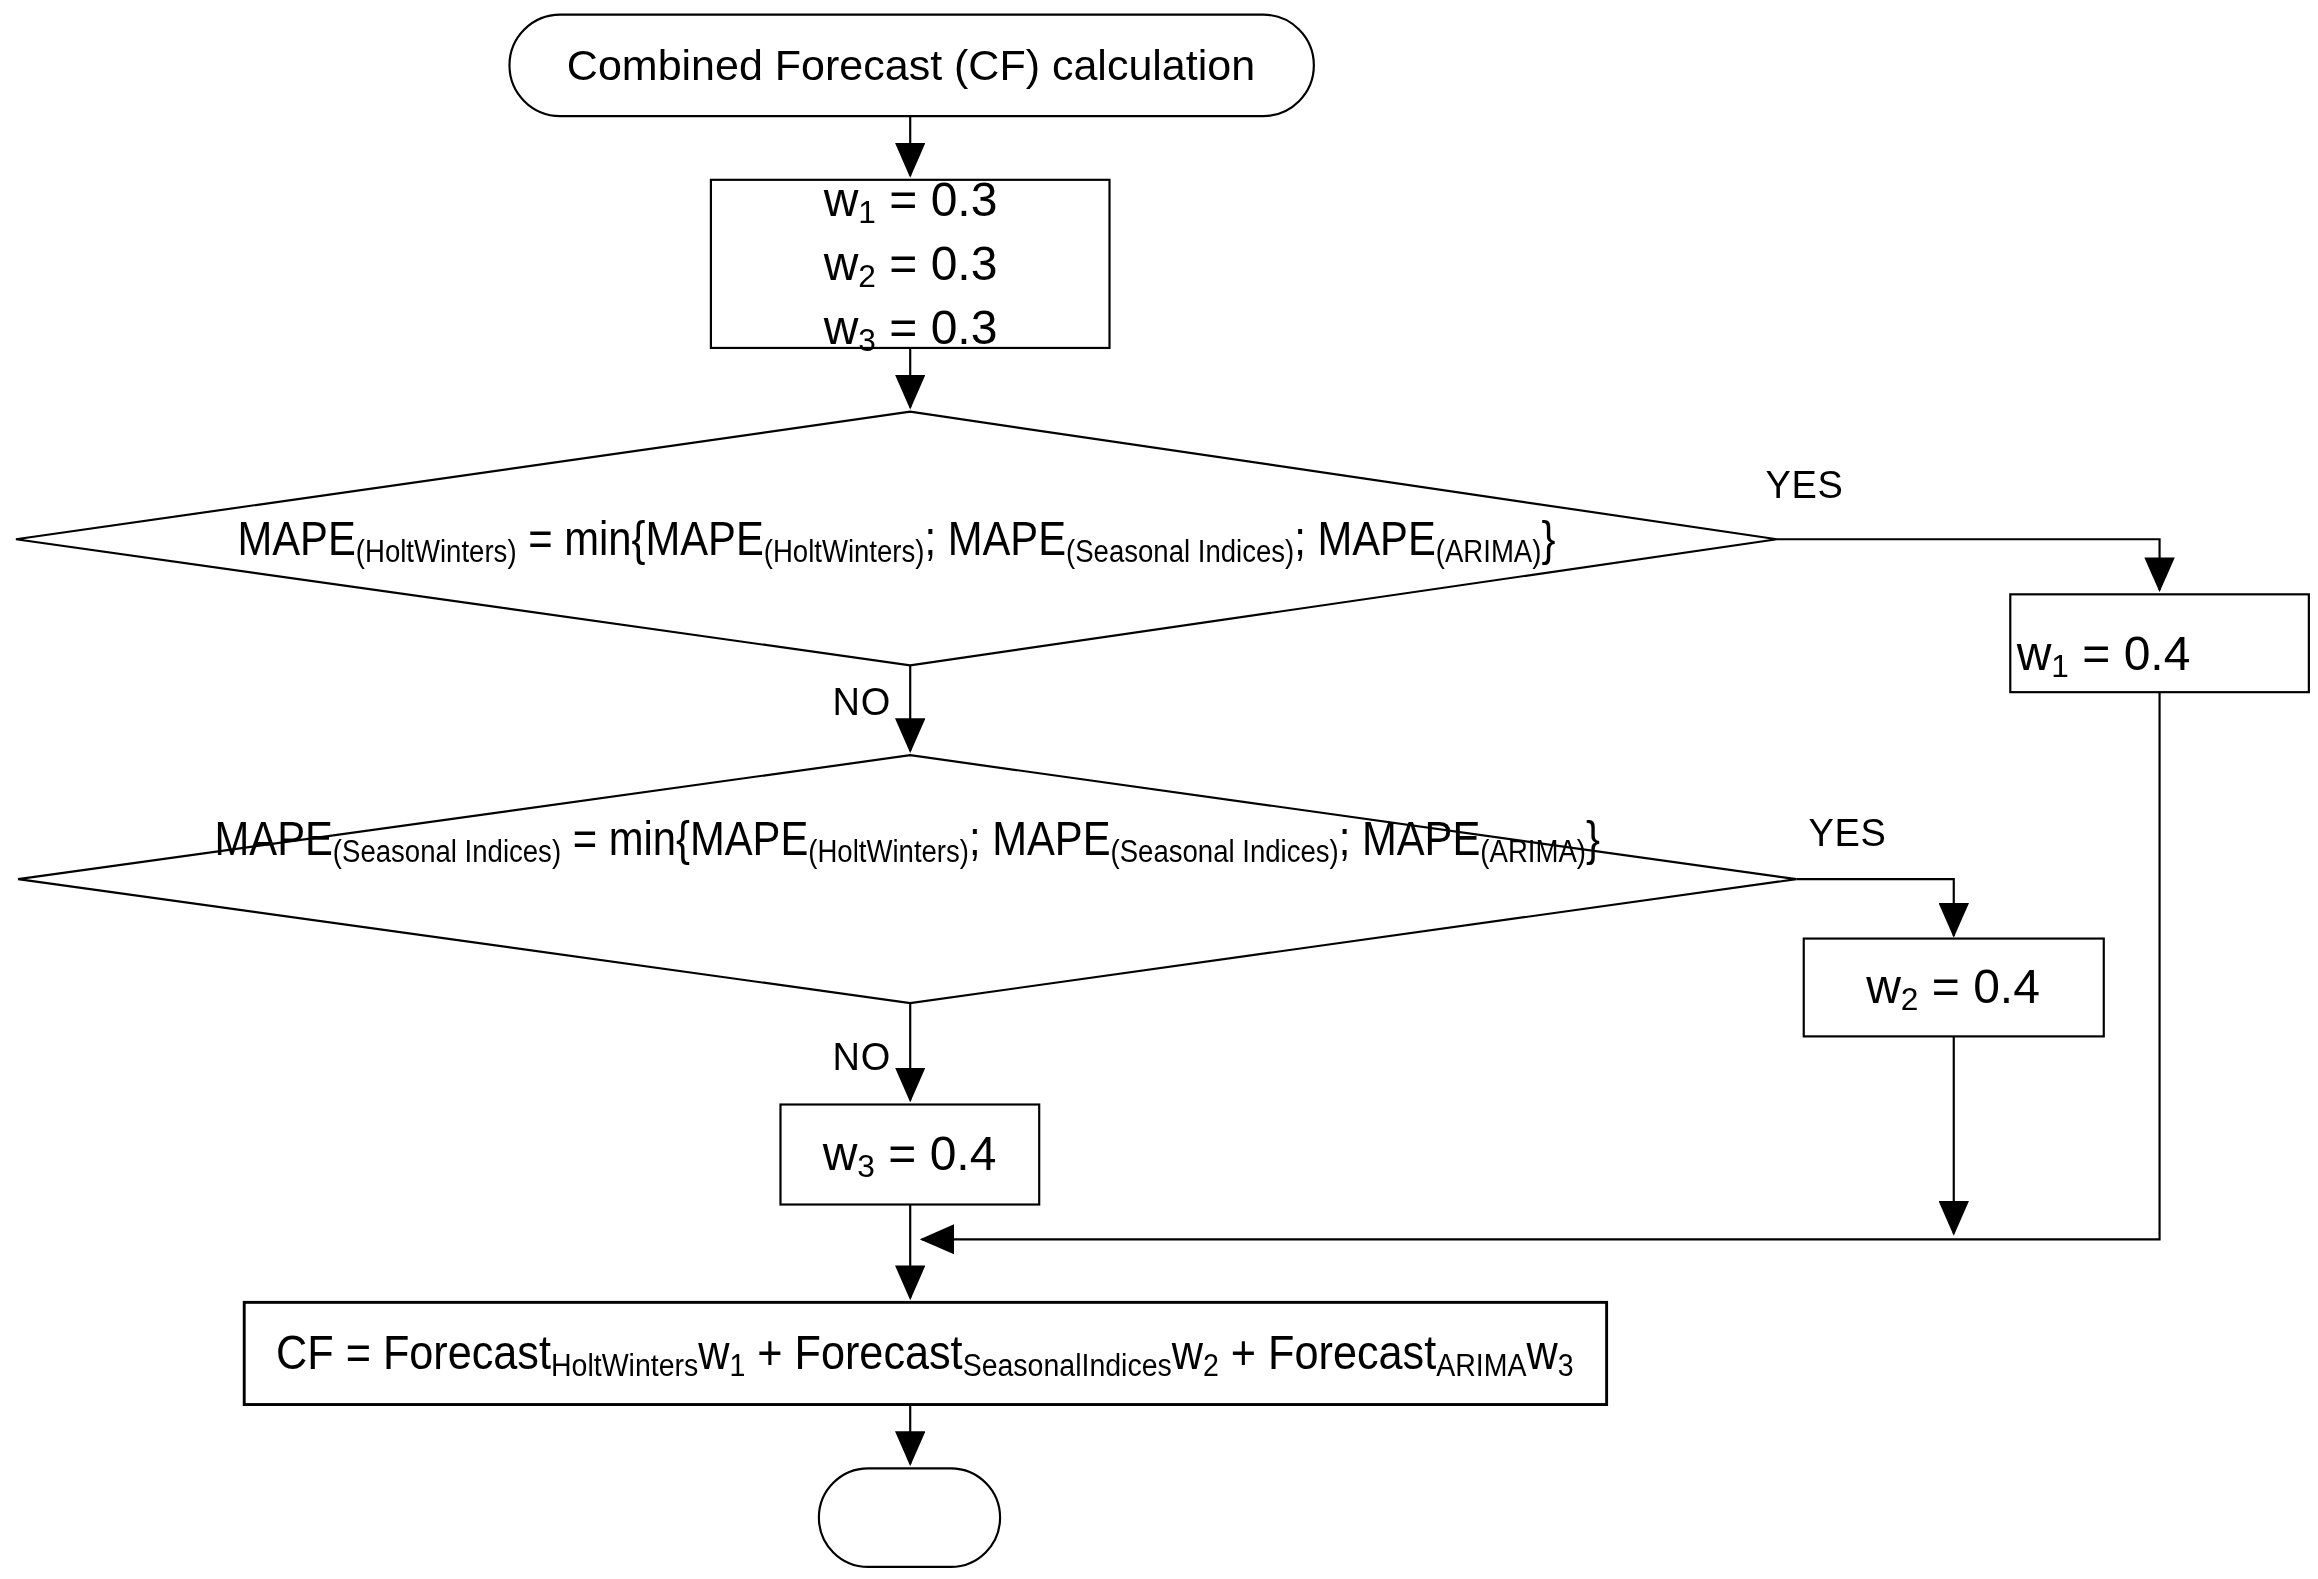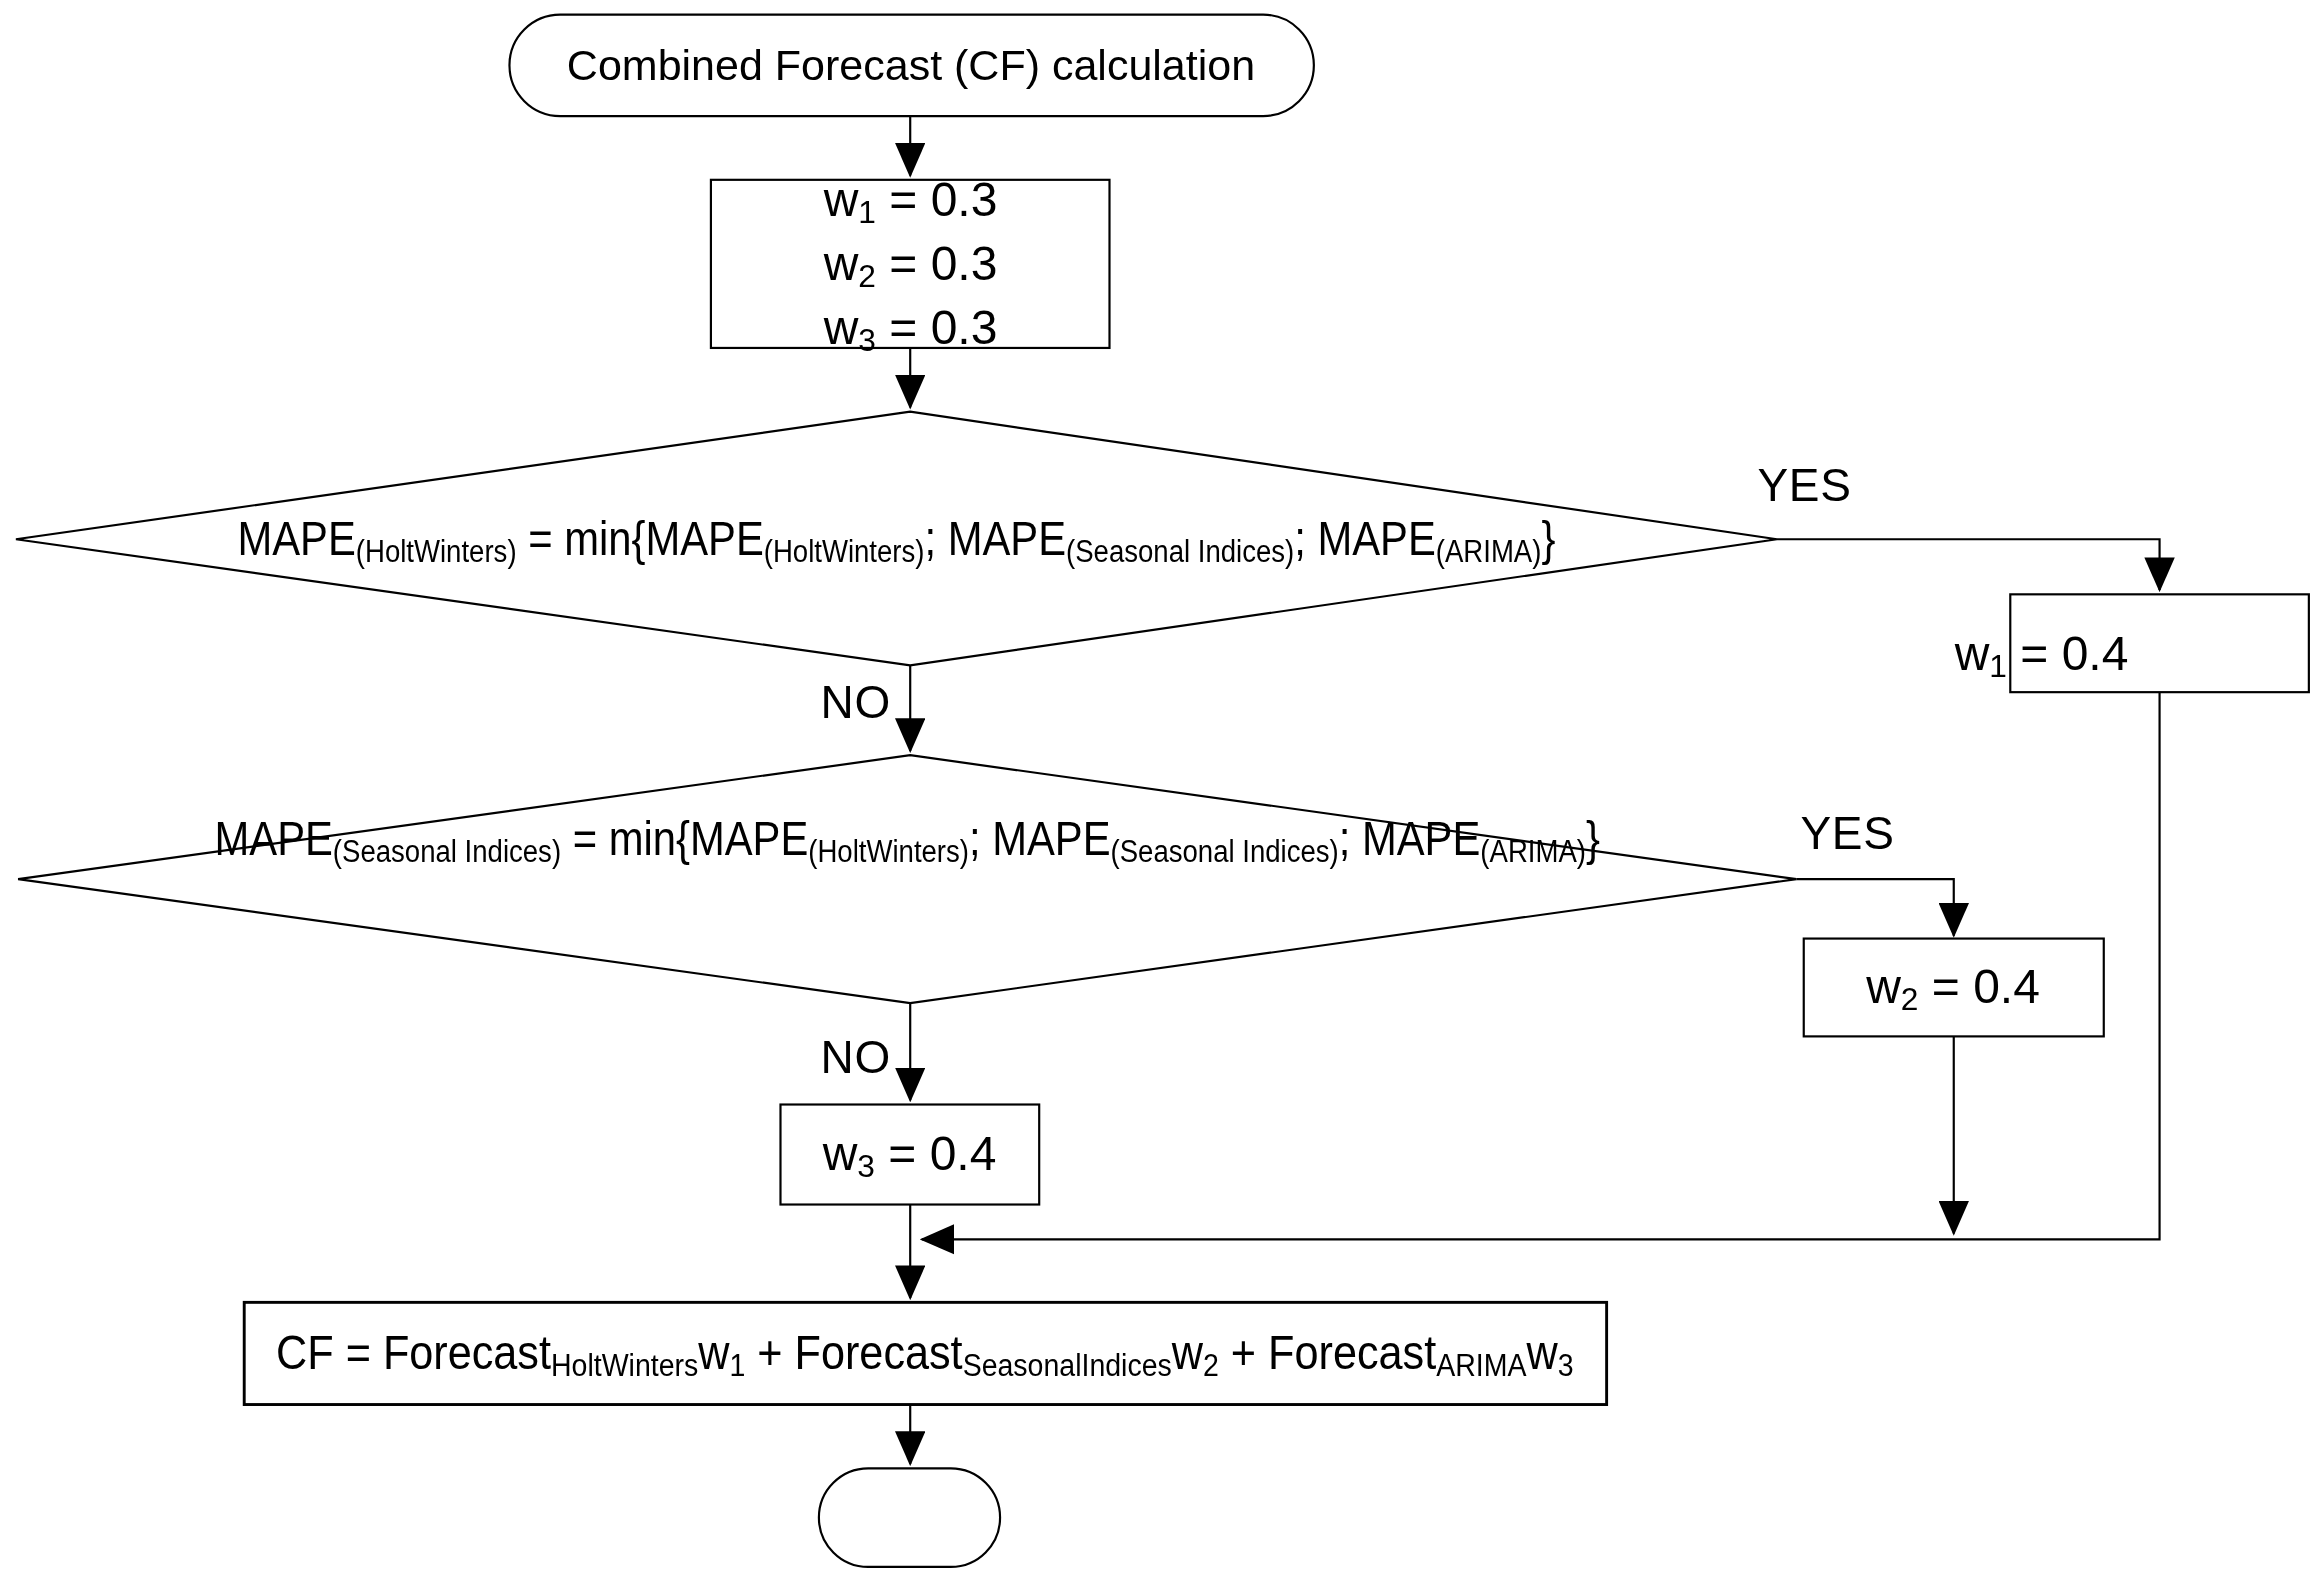--- a/index.html
+++ b/index.html
@@ -31,21 +31,21 @@
   }
   .lbl.right {
     justify-content: flex-end;
   }
   .lbl.col {
     flex-direction: column;
     justify-content: center;
   }
   .fs-title { font-size: 43px; }
   .fs-node  { font-size: 48px; gap: 8px; }
-  .fs-edge  { font-size: 46px; letter-spacing: 0.7px; }
+  .fs-edge  { font-size: 38px; letter-spacing: 0.7px; }
   .fs-formula { font-size: 48px; }
   .condense87 { transform: scaleX(0.87); transform-origin: center center; }
   .condense90 { transform: scaleX(0.90); transform-origin: center center; }
   sub {
     font-size: 66%;
     line-height: 0;
     vertical-align: baseline;
     position: relative;
     top: 0.22em;
   }
@@ -100,21 +100,21 @@
   </div>
 
   <div class="lbl fs-edge" style="left:1732px; top:453px; width:145px; height:65px;">
     <span>YES</span>
   </div>
 
   <div class="lbl right fs-edge" style="left:739px; top:670px; width:152px; height:65px;">
     <span>NO</span>
   </div>
 
-  <div class="lbl fs-node" style="left:1892px; top:594px; width:299px; height:120px;">
+  <div class="lbl fs-node" style="left:1954px; top:594px; width:299px; height:120px;">
     <span><span>w</span><sub>1</sub><span> = 0.4</span></span>
   </div>
 
   <div class="lbl fs-formula" style="left:18px; top:715px; width:1778px; height:248px;">
     <span class="condense87"><span>MAPE</span><sub>(Seasonal Indices)</sub><span> = min{MAPE</span><sub>(HoltWinters)</sub><span>; MAPE</span><sub>(Seasonal Indices)</sub><span>; MAPE</span><sub>(ARIMA)</sub><span>}</span></span>
   </div>
 
   <div class="lbl fs-edge" style="left:1775px; top:801px; width:145px; height:65px;">
     <span>YES</span>
   </div>

